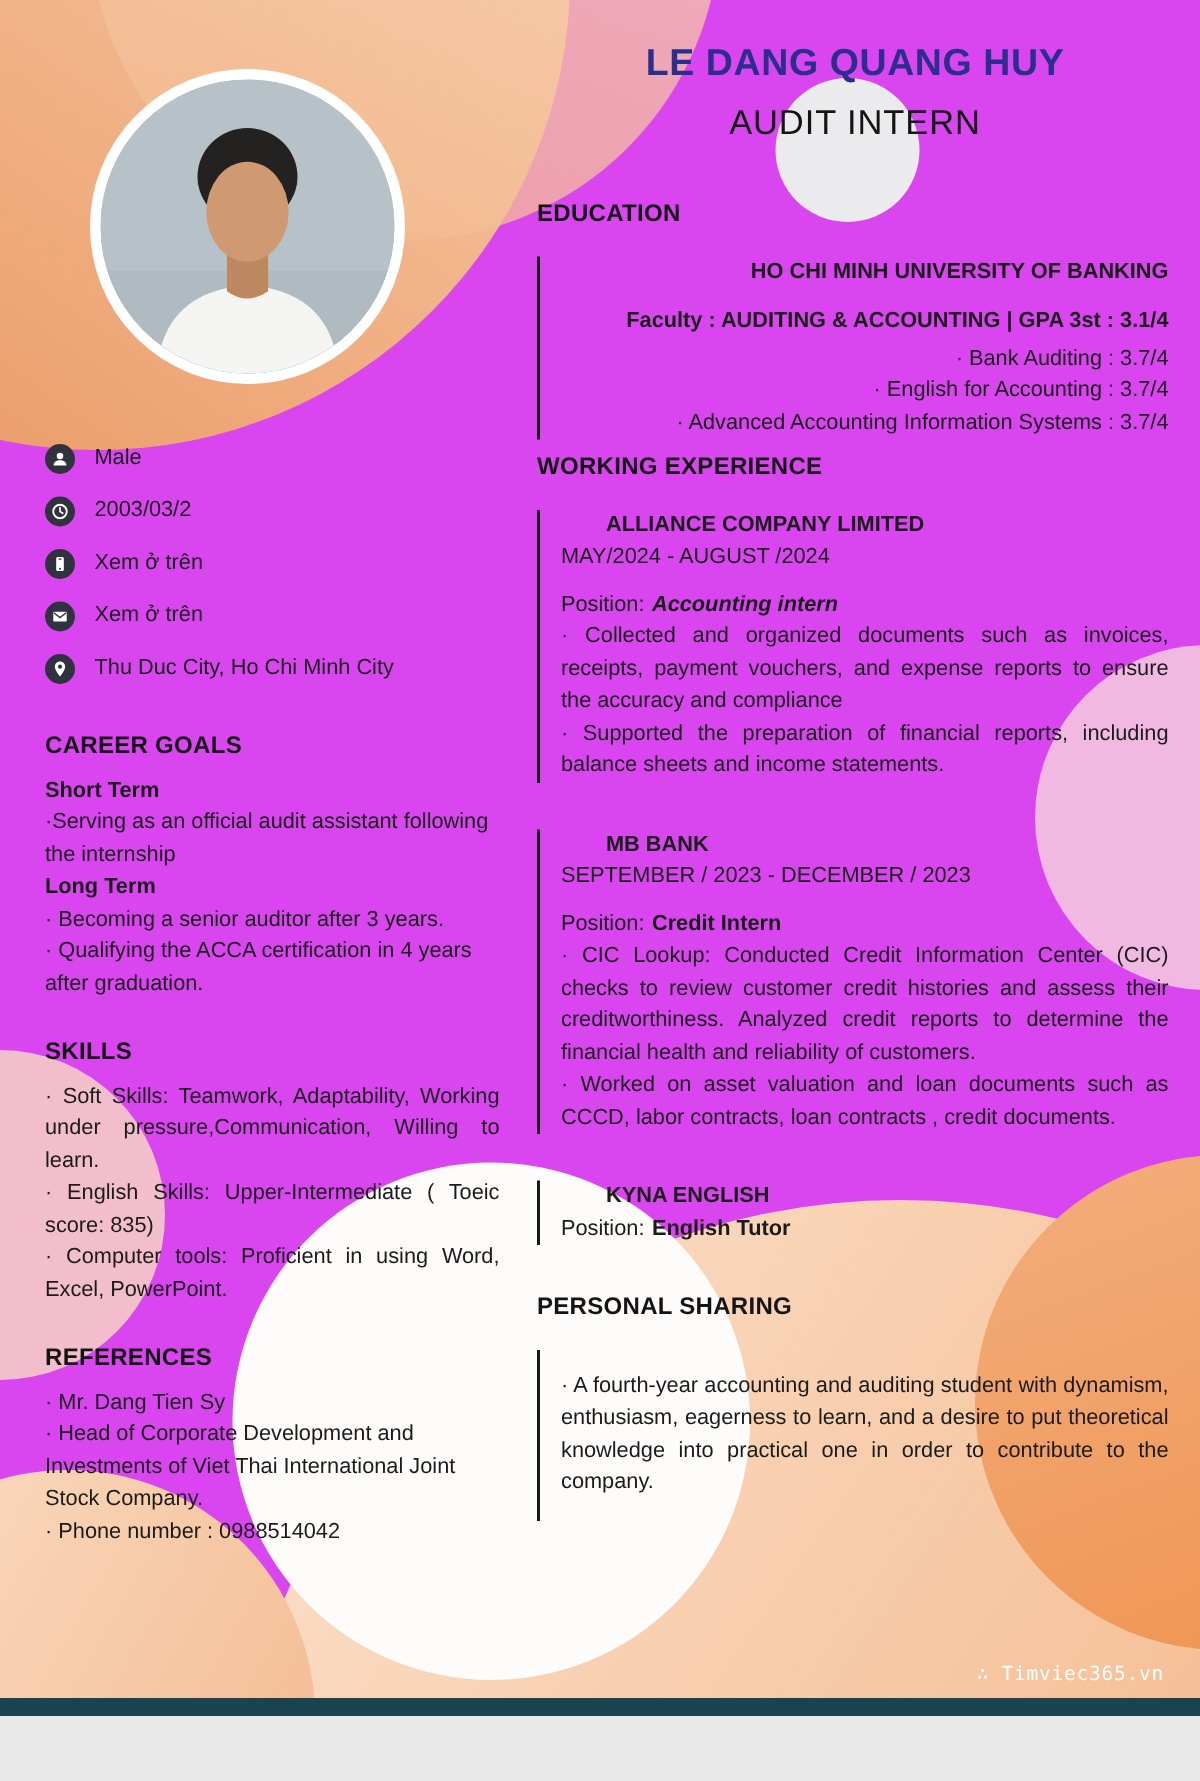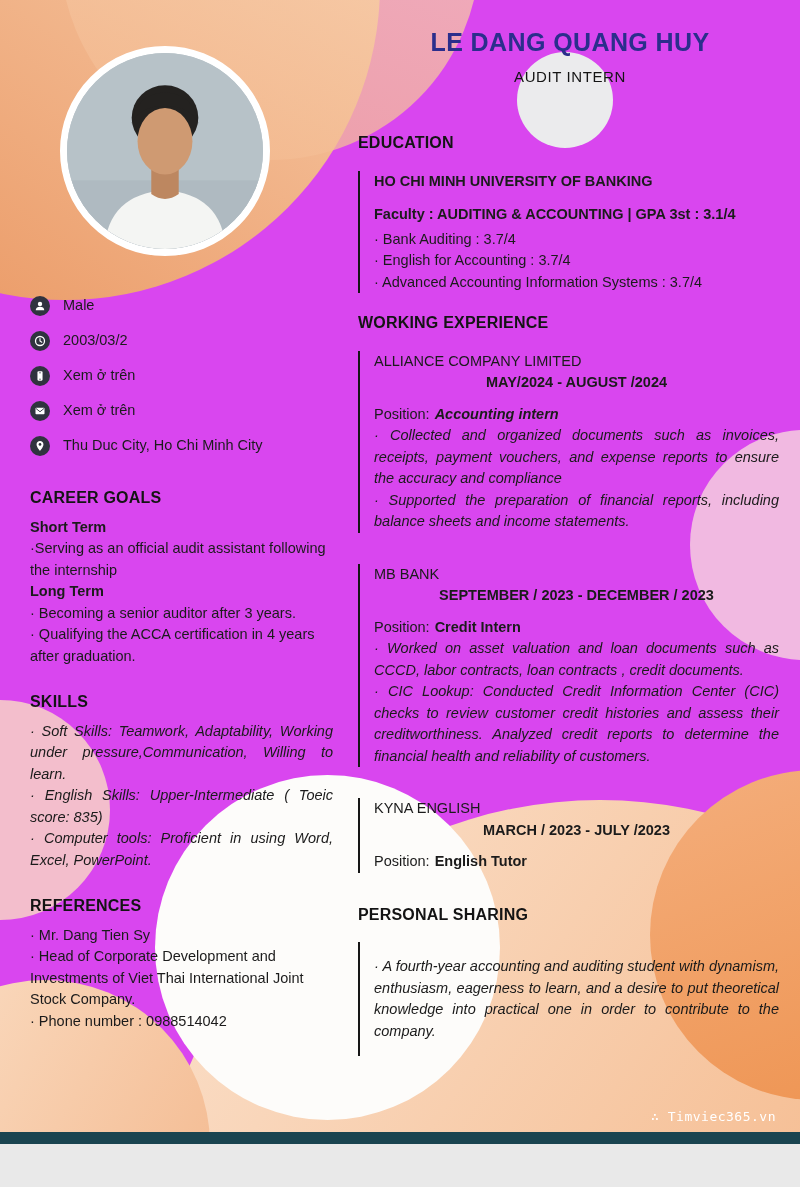--- a/index.html
+++ b/index.html
@@ -59,48 +59,48 @@
   .photo-wrap{
     position:absolute; left:60px; top:46px; width:210px; height:210px;
     border-radius:50%; border:7px solid #ffffff; overflow:hidden; z-index:3;
     background:#b7c2c8;
   }
   .photo-wrap svg{ width:100%; height:100%; display:block; }
 
   
   .header{ position:absolute; left:352px; top:28px; width:436px; text-align:center; z-index:2; }
   .name{ font-size:25px; font-weight:bold; color:#2b2e8c; letter-spacing:.4px; }
-  .job-title{ font-size:15px; color:#141414; margin-top:11px; letter-spacing:.6px; }
+  .job-title{ font-size:23px; color:#141414; margin-top:11px; letter-spacing:.6px; }
 
   
   .left-col{ position:absolute; left:30px; top:288px; width:303px; z-index:2; font-size:14.5px; line-height:21.5px; }
   .contact{ list-style:none; }
   .contact li{ display:flex; align-items:center; gap:13px; height:35px; }
   .cicon{
     width:20px; height:20px; min-width:20px; border-radius:50%;
     background:#30333f; display:flex; align-items:center; justify-content:center;
   }
   .cicon svg{ width:12px; height:12px; display:block; }
 
   h2, h3{ font-size:16px; font-weight:bold; color:#141414; letter-spacing:.2px; }
   .left-col h3{ margin:0 0 8px; }
   .sec{ margin-top:24px; }
   .bold{ font-weight:bold; }
-  .just{ text-align:justify;font-style:italic; }
+  .just{ text-align:justify; }
 
   
   .right-col{ position:absolute; left:358px; top:132px; width:421px; z-index:2; font-size:14.5px; line-height:21.5px; }
   .right-col h2{ margin:0 0 17px; }
   .block{ border-left:2px solid #161616; padding-left:14px; }
-  .edu-block{ margin-bottom:19px; }
+  .edu-block{ margin-bottom:8px;text-align:right; }
   .edu-school{ font-weight:bold; margin-bottom:12px; }
   .edu-faculty{ font-weight:bold; margin-bottom:3px; }
   .job{ margin-bottom:31px; }
-  .job-company{ font-weight:normal; }
-  .job-period{ font-weight:bold; margin-bottom:10px;text-align:center; }
+  .job-company{ font-weight:bold;margin-left:30px; }
+  .job-period{ font-weight:normal; margin-bottom:10px; }
   .job-pos{ margin-bottom:0; }
   .pos-name{ font-weight:bold; margin-left:5px; }
   .pos-italic{ font-style:italic;text-align:center; }
   .share-block{ padding-top:14px; padding-bottom:14px; }
 </style>
 </head>
 <body>
 
 <div class="page">
 
@@ -228,27 +228,26 @@
         <p class="job-period">MAY/2024 - AUGUST /2024</p>
         <p class="job-pos"><span>Position:</span><span class="pos-name pos-italic">Accounting intern</span></p>
         <p class="just">· Collected and organized documents such as invoices, receipts, payment vouchers, and expense reports to ensure the accuracy and compliance</p>
         <p class="just">· Supported the preparation of financial reports, including balance sheets and income statements.</p>
       </div>
 
       <div class="block job">
         <p class="job-company">MB BANK</p>
         <p class="job-period">SEPTEMBER / 2023 - DECEMBER / 2023</p>
         <p class="job-pos"><span>Position:</span><span class="pos-name">Credit Intern</span></p>
+        <p class="just">· CIC Lookup: Conducted Credit Information Center (CIC) checks to review customer credit histories and assess their creditworthiness. Analyzed credit reports to determine the financial health and reliability of customers.</p>
         <p class="just">· Worked on asset valuation and loan documents such as CCCD, labor contracts, loan contracts , credit documents.</p>
-        <p class="just">· CIC Lookup: Conducted Credit Information Center (CIC) checks to review customer credit histories and assess their creditworthiness. Analyzed credit reports to determine the financial health and reliability of customers.</p>
       </div>
 
       <div class="block job">
         <p class="job-company">KYNA ENGLISH</p>
-        <p class="job-period">MARCH / 2023 - JULY /2023</p>
         <p class="job-pos"><span>Position:</span><span class="pos-name">English Tutor</span></p>
       </div>
     </section>
 
     <section>
       <h2>PERSONAL SHARING</h2>
       <div class="block share-block">
         <p class="just">· A fourth-year accounting and auditing student with dynamism, enthusiasm, eagerness to learn, and a desire to put theoretical knowledge into practical one in order to contribute to the company.</p>
       </div>
     </section>

